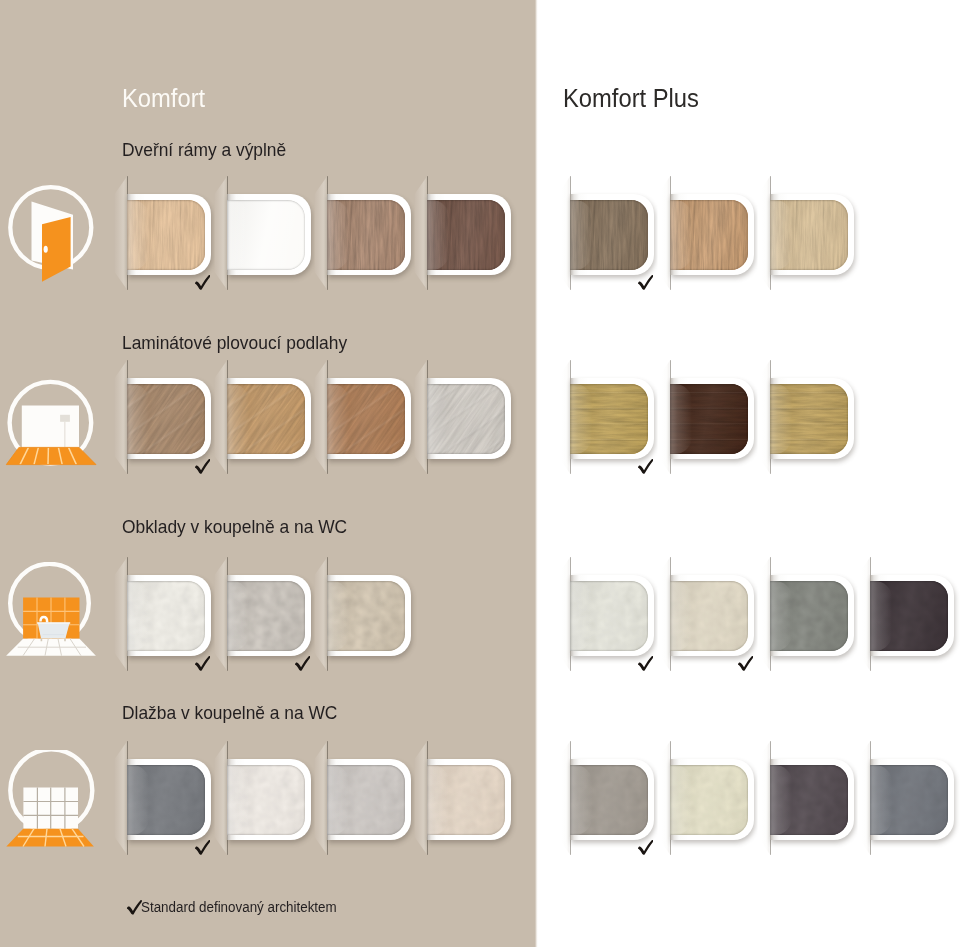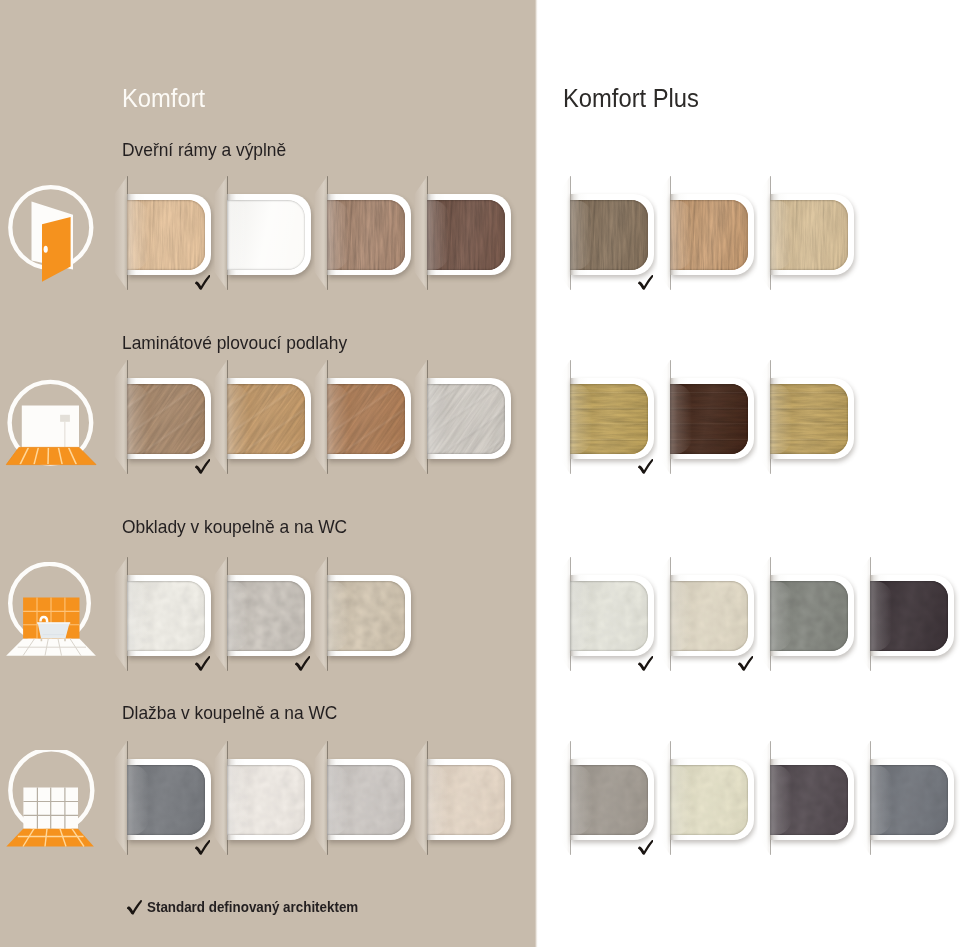--- a/index.html
+++ b/index.html
@@ -46,21 +46,21 @@
 .fill .sheen{position:absolute;inset:0;border-radius:inherit;}
 .fill .roll{position:absolute;left:0;top:0;bottom:0;width:22px;border-radius:inherit;
   background:linear-gradient(to right,rgba(255,255,255,.34) 0%,rgba(255,255,255,.18) 34%,rgba(255,255,255,0) 100%);}
 .fill::after{content:"";position:absolute;inset:0;border-radius:inherit;
   box-shadow:inset 1.5px 0 2px rgba(0,0,0,.15), inset 0 1px 2px rgba(0,0,0,.12), inset 0 -1px 2px rgba(0,0,0,.08), inset -1px 0 2px rgba(0,0,0,.06);}
 
 .chk{position:absolute;left:66px;top:81px;width:17.3px;height:15.2px;line-height:0;}
 .chk svg{width:17.3px;height:15.2px;display:block;}
 .chk svg path,.legend-chk svg path{fill:#1a1512;}
 
-.legend{position:absolute;left:124.5px;top:898.5px;display:flex;align-items:flex-start;gap:6px;font-weight:bold;}
+.legend{position:absolute;left:124.5px;top:898.5px;display:flex;align-items:flex-start;gap:0;}
 .legend-chk{width:16.5px;height:14px;line-height:0;display:block;margin-top:1.2px;}
 .legend-lbl{font-family:"Liberation Sans",sans-serif;font-size:15.3px;color:#231f20;line-height:1;
   transform:scaleX(0.875);transform-origin:0 50%;white-space:nowrap;}
 
 .texdefs{position:absolute;width:0;height:0;overflow:hidden;}
 
 .f-maple{background-color:#e7c49d;}
 .f-maple .sheen{background-image:linear-gradient(102deg, rgba(0,0,0,.045) 0%, rgba(255,255,255,.06) 45%, rgba(255,255,255,.02) 100%);}
 .f-maple .texg{filter:url(#tx-wood-soft);}
 .f-maple .tex rect{fill:#e7c49d;}

